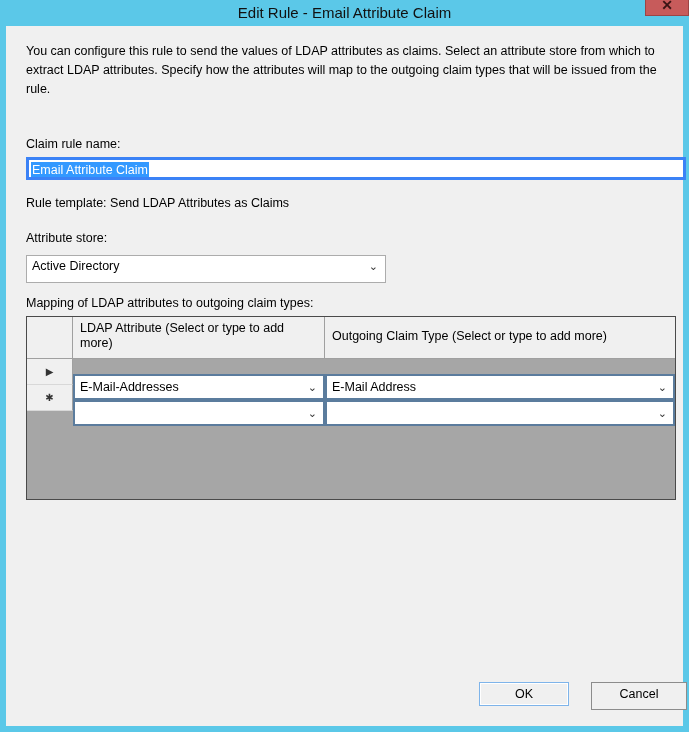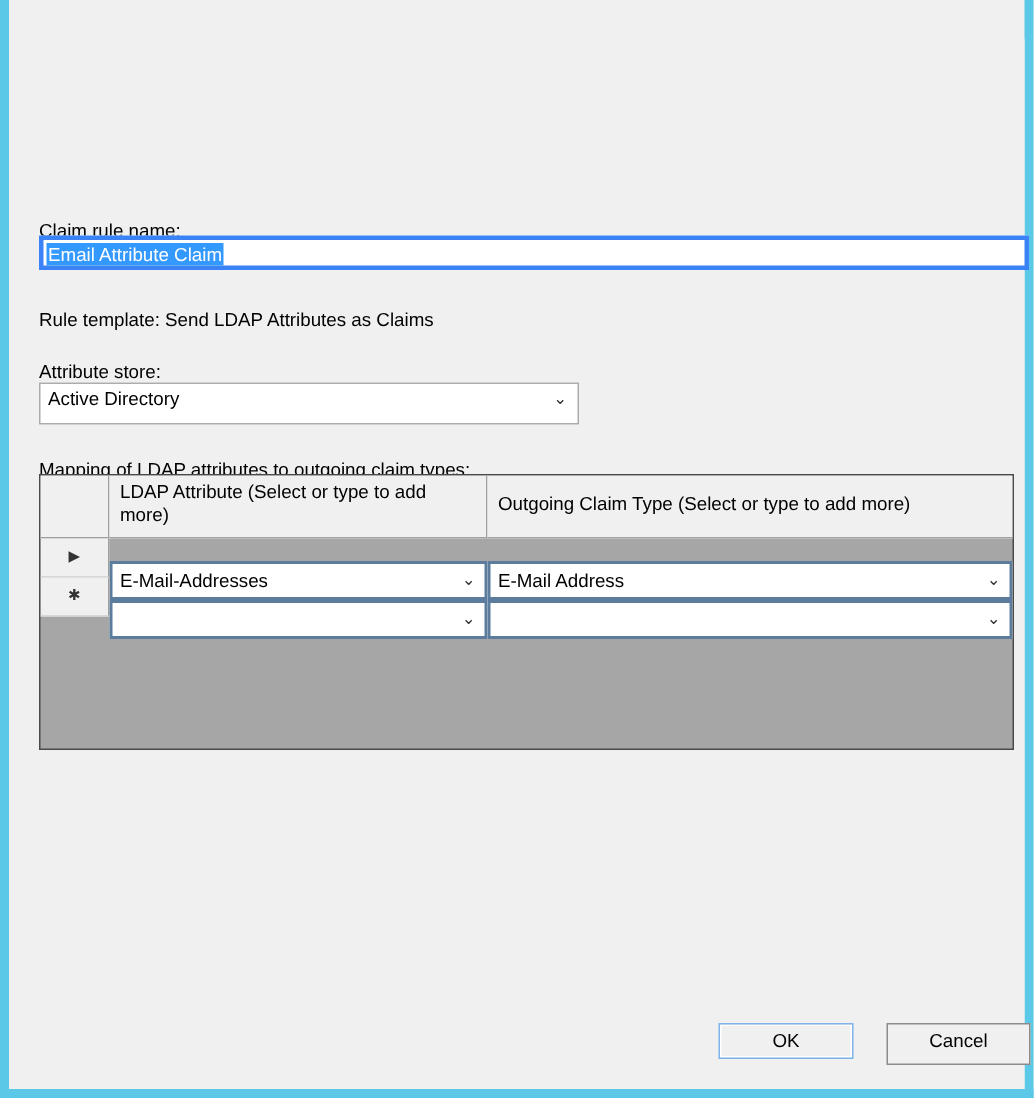--- a/index.html
+++ b/index.html
@@ -95,21 +95,20 @@
     line-height: 19px;
     font-size: 12.5px;
     color: #000;
   }
 
   .label {
     position: absolute;
     font-size: 12.5px;
     color: #000;
     white-space: nowrap;
-    margin-top: 10px;
   }
 
   
   .textbox {
     position: absolute;
     left: 20px;
     top: 131px;
     width: 660px;
     height: 23px;
     background: #ffffff;
@@ -274,23 +273,30 @@
   .btn.default {
     border: 1px solid #7EB4EA;
     box-shadow: inset 0 0 0 1px #ffffff;
   }
 </style>
 </head>
 <body>
 
 <div class="window">
 
+  <div class="titlebar">
+    <div class="title-text">Edit Rule - Email Attribute Claim</div>
+    <div class="close-button">
+      <div class="close-glyph">✕</div>
+    </div>
+  </div>
 
   <div class="client">
 
+    <div class="desc">You can configure this rule to send the values of LDAP attributes as claims. Select an attribute store from which to extract LDAP attributes. Specify how the attributes will map to the outgoing claim types that will be issued from the rule.</div>
 
     <div class="label" style="left:20px; top:111px;">Claim rule name:</div>
 
     <div class="textbox">
       <div class="textbox-inner"><span class="sel">Email Attribute Claim</span></div>
     </div>
 
     <div class="label" style="left:20px; top:170px;">Rule template: Send LDAP Attributes as Claims</div>
 
     <div class="label" style="left:20px; top:205px;">Attribute store:</div>

